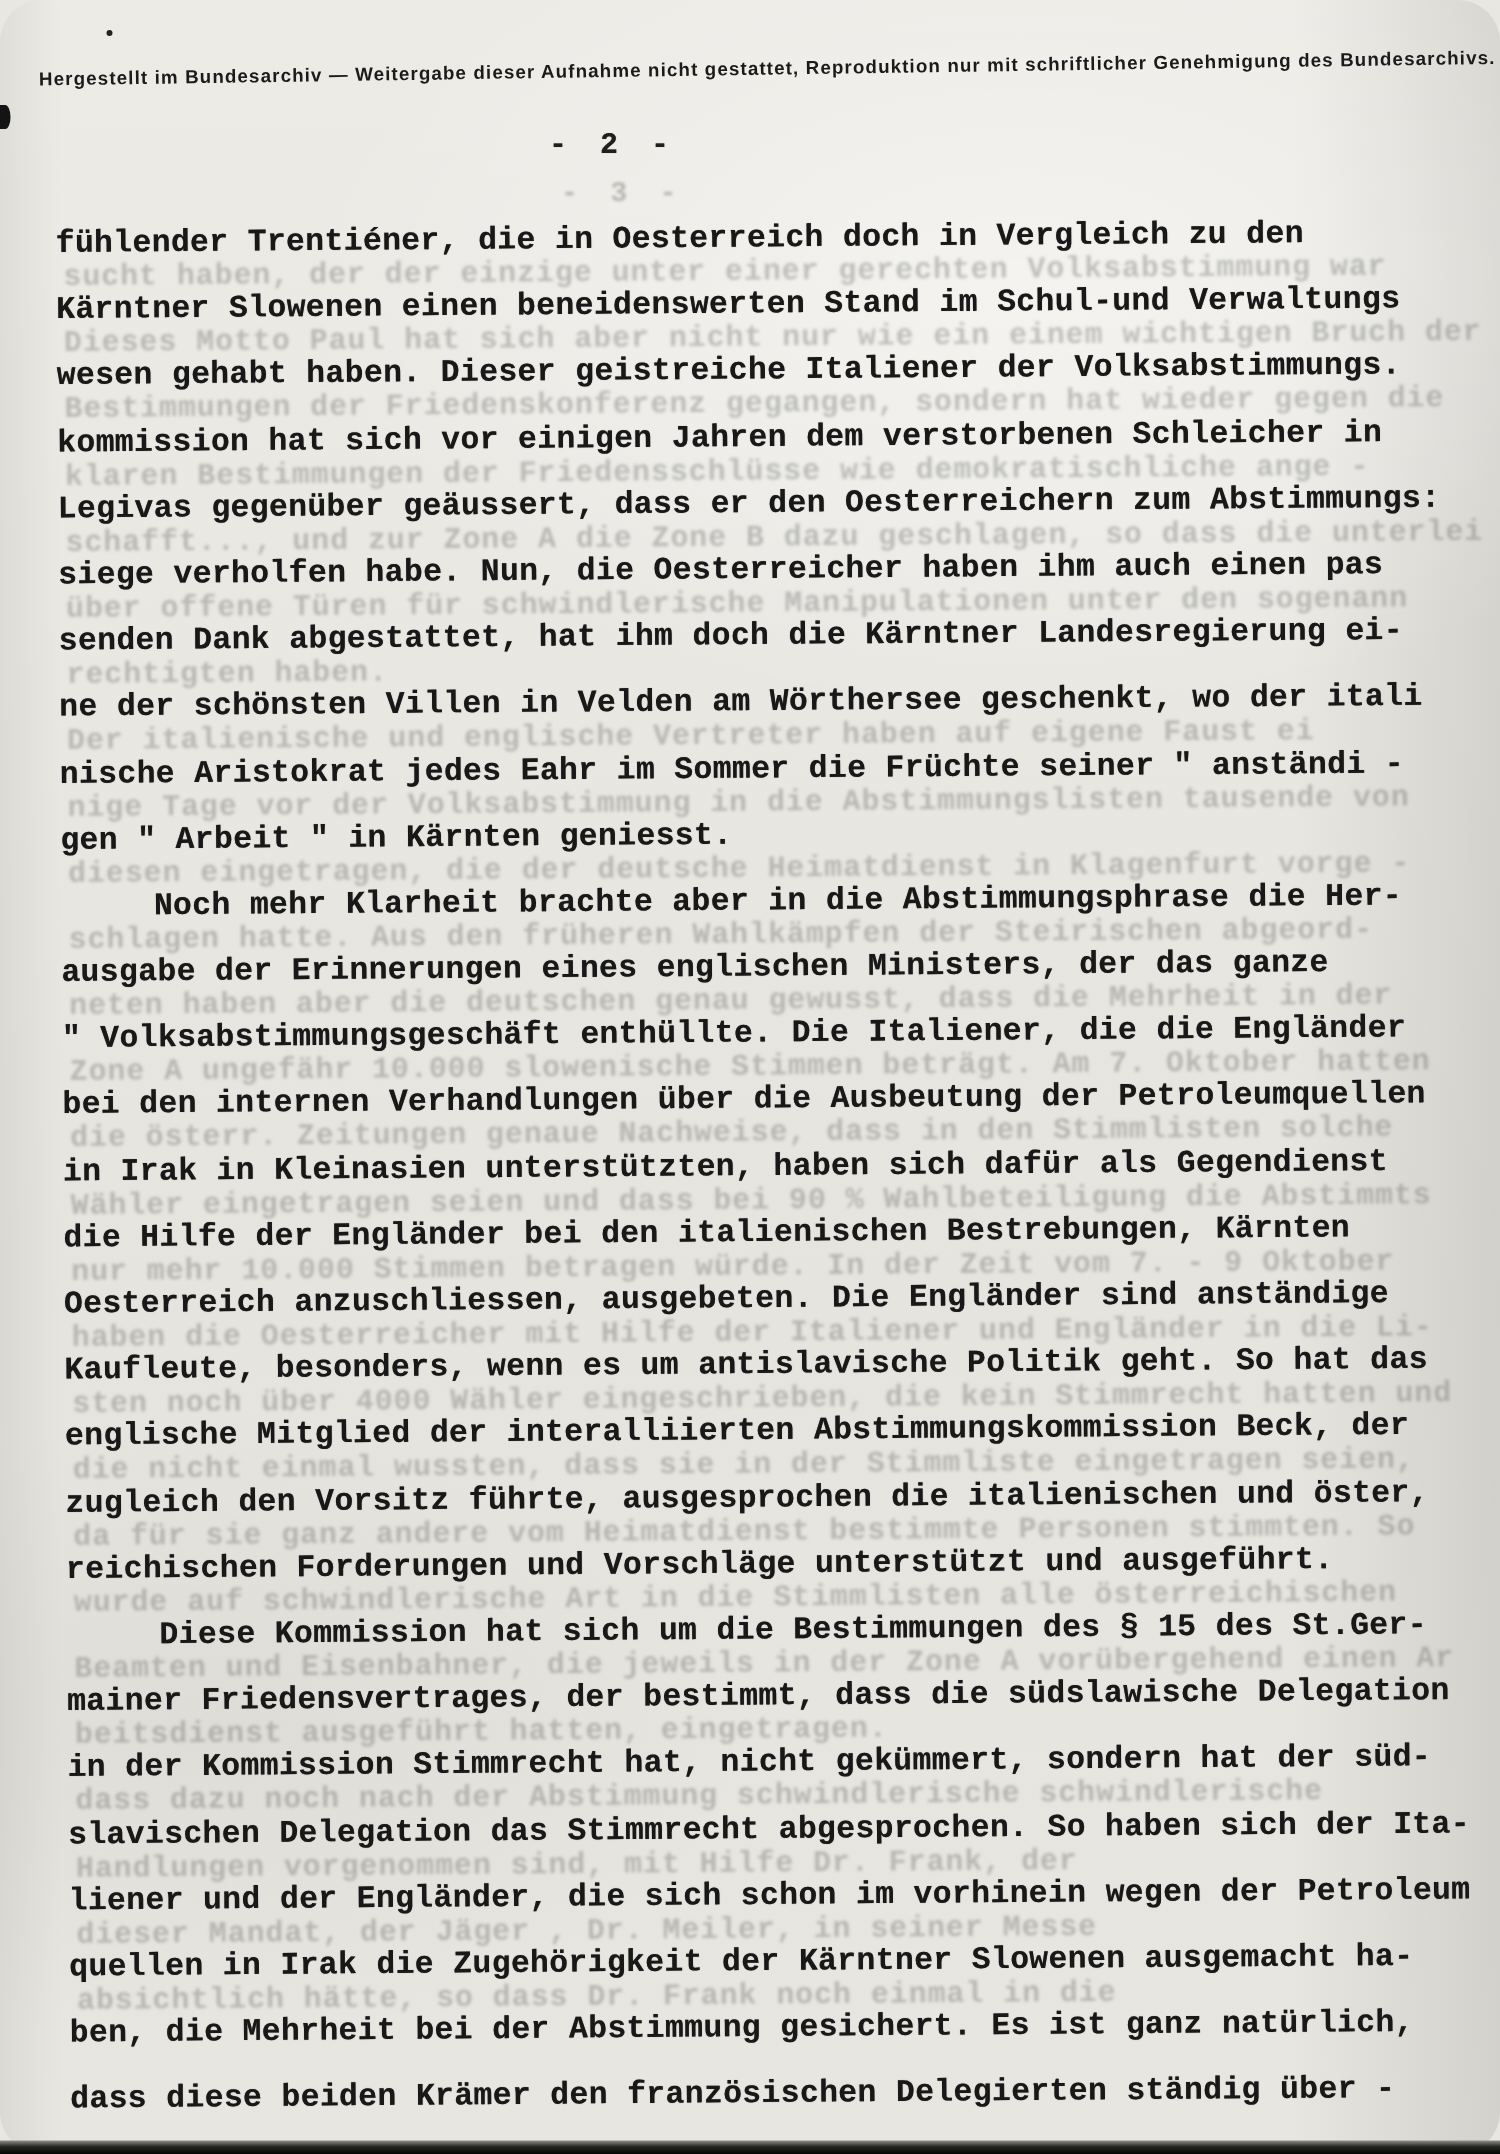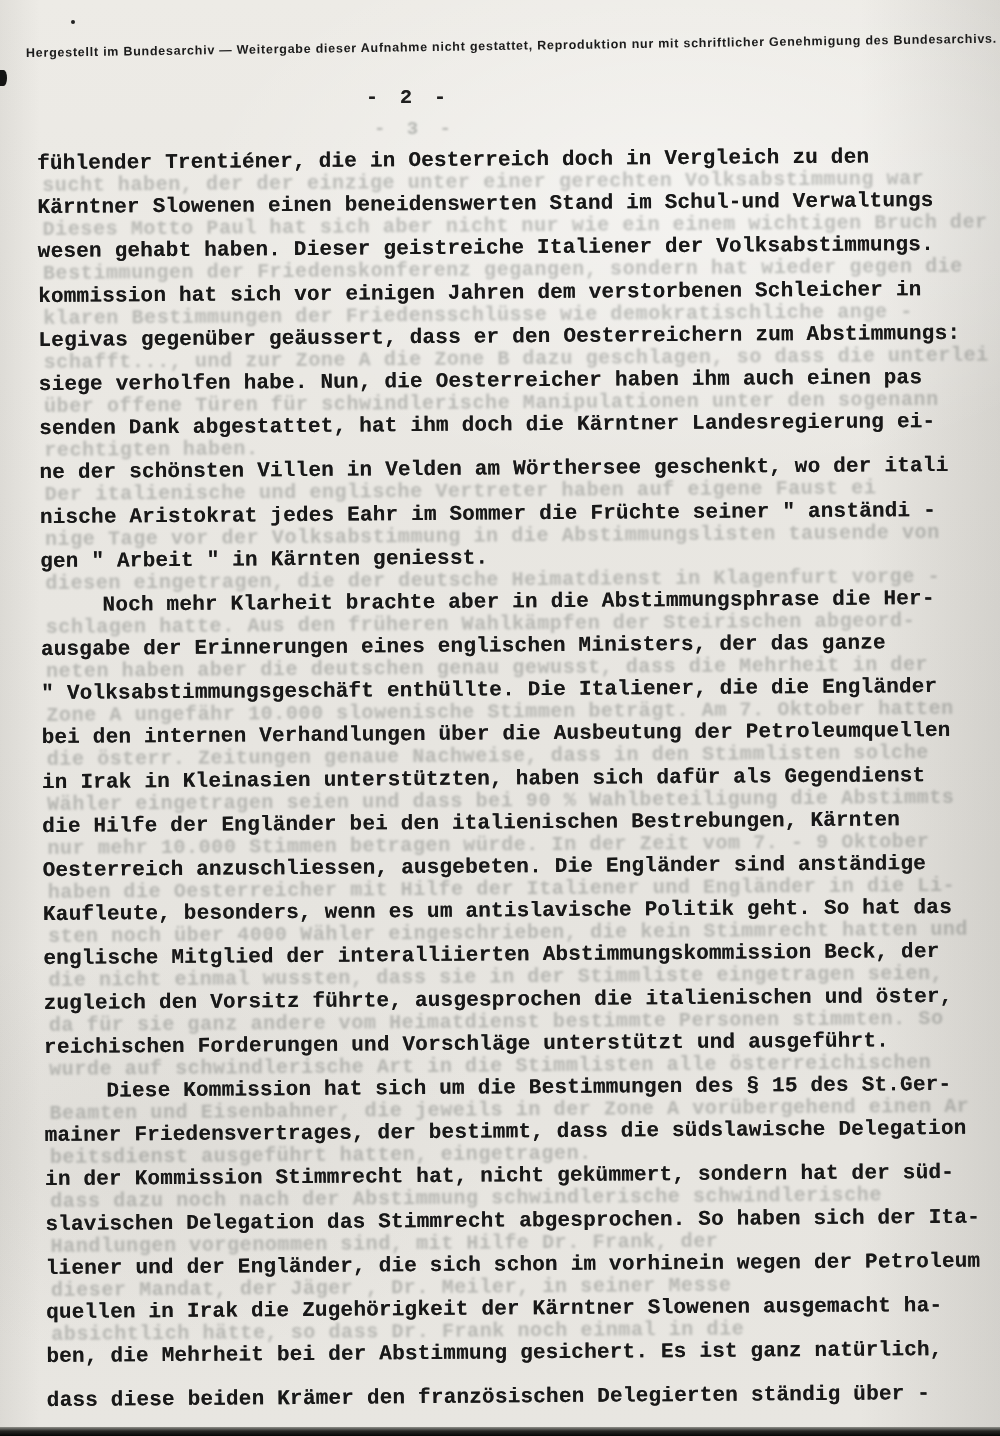--- a/index.html
+++ b/index.html
@@ -8,20 +8,21 @@
     font-family:"Liberation Sans",sans-serif;
     background:#e9e7e2;
   }
   .page{
     position:absolute;inset:0;
     background:
       radial-gradient(ellipse 700px 400px at 68% 14%, rgba(255,255,255,.45), rgba(255,255,255,0) 70%),
       radial-gradient(ellipse 500px 300px at 15% 80%, rgba(120,118,112,.08), rgba(120,118,112,0) 70%),
       linear-gradient(to right, rgba(110,108,102,.10), rgba(0,0,0,0) 4%, rgba(0,0,0,0) 86%, rgba(110,108,102,.17)),
       linear-gradient(#edebe6, #e6e4df 60%, #e8e6e1);
+    border-radius: 28px;
   }
   .stamp{
     position:absolute;left:26px;top:46px;width:964px;
     font-size:12.5px;font-weight:bold;color:#1b1b1b;
     letter-spacing:.75px;white-space:nowrap;
     transform:rotate(-0.85deg);transform-origin:left center;
   }
   .speck{position:absolute;left:71px;top:20px;width:4px;height:4px;background:#222;border-radius:50%;}
   .blemish{position:absolute;left:0;top:70px;width:7px;height:16px;background:#141414;border-radius:0 60% 60% 0;}
   .pagenum{

